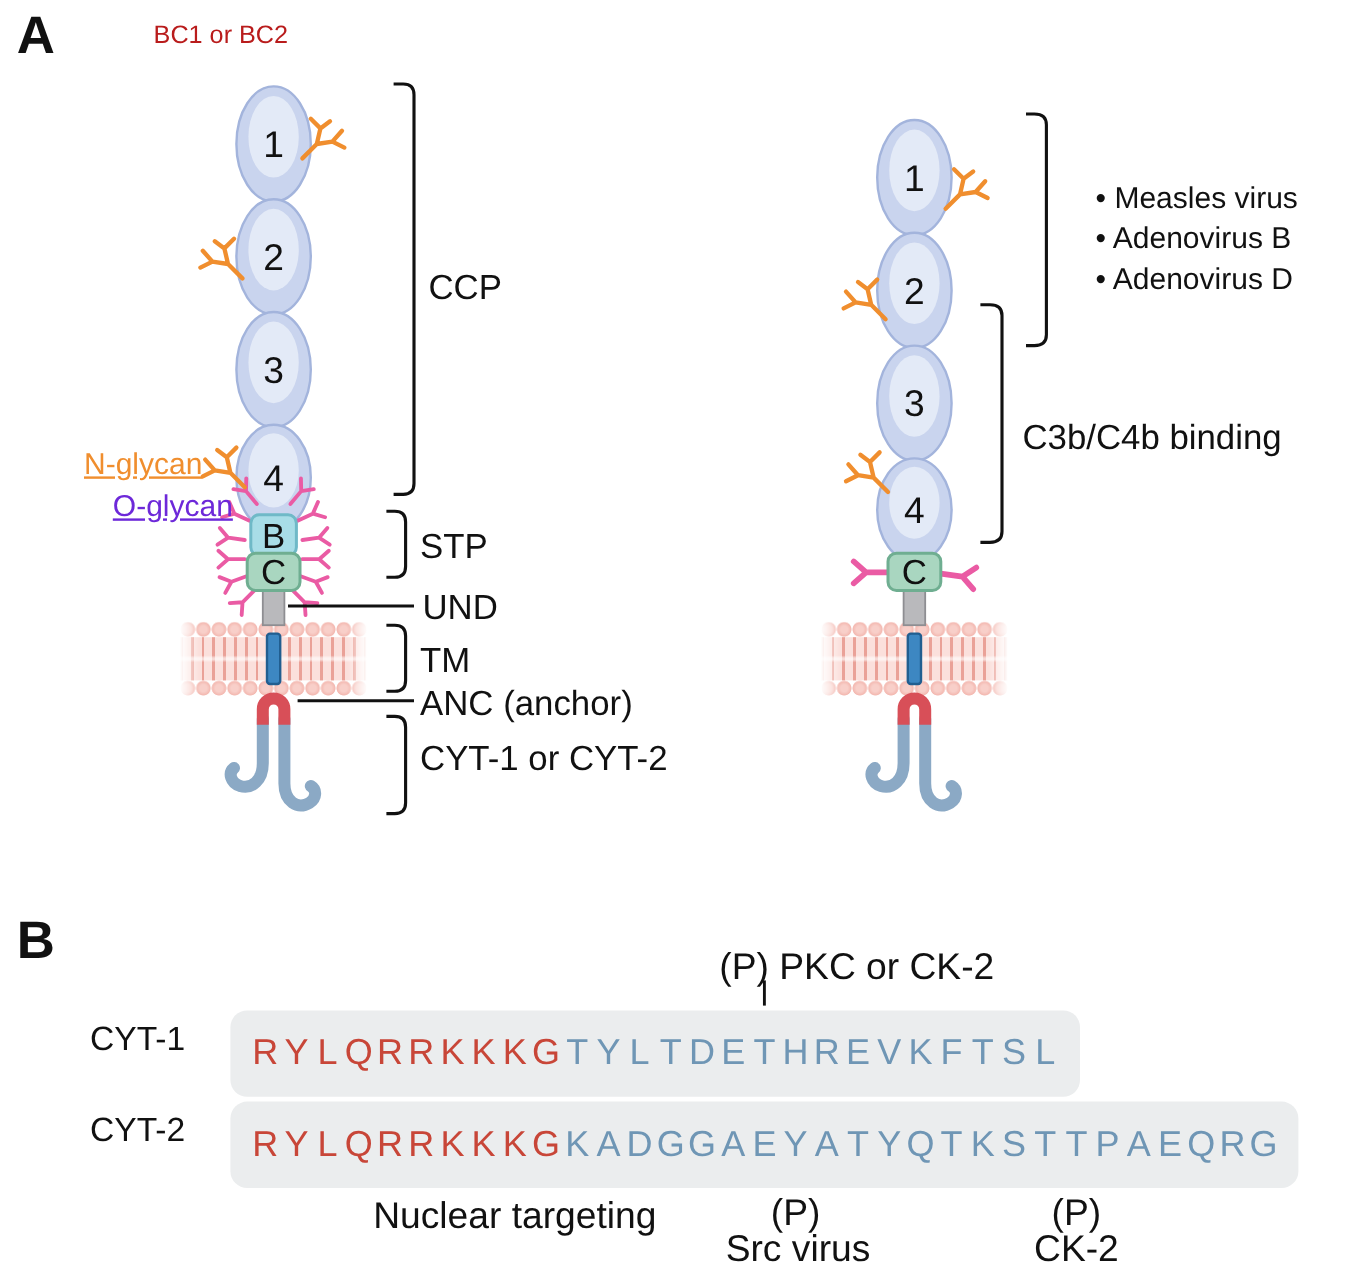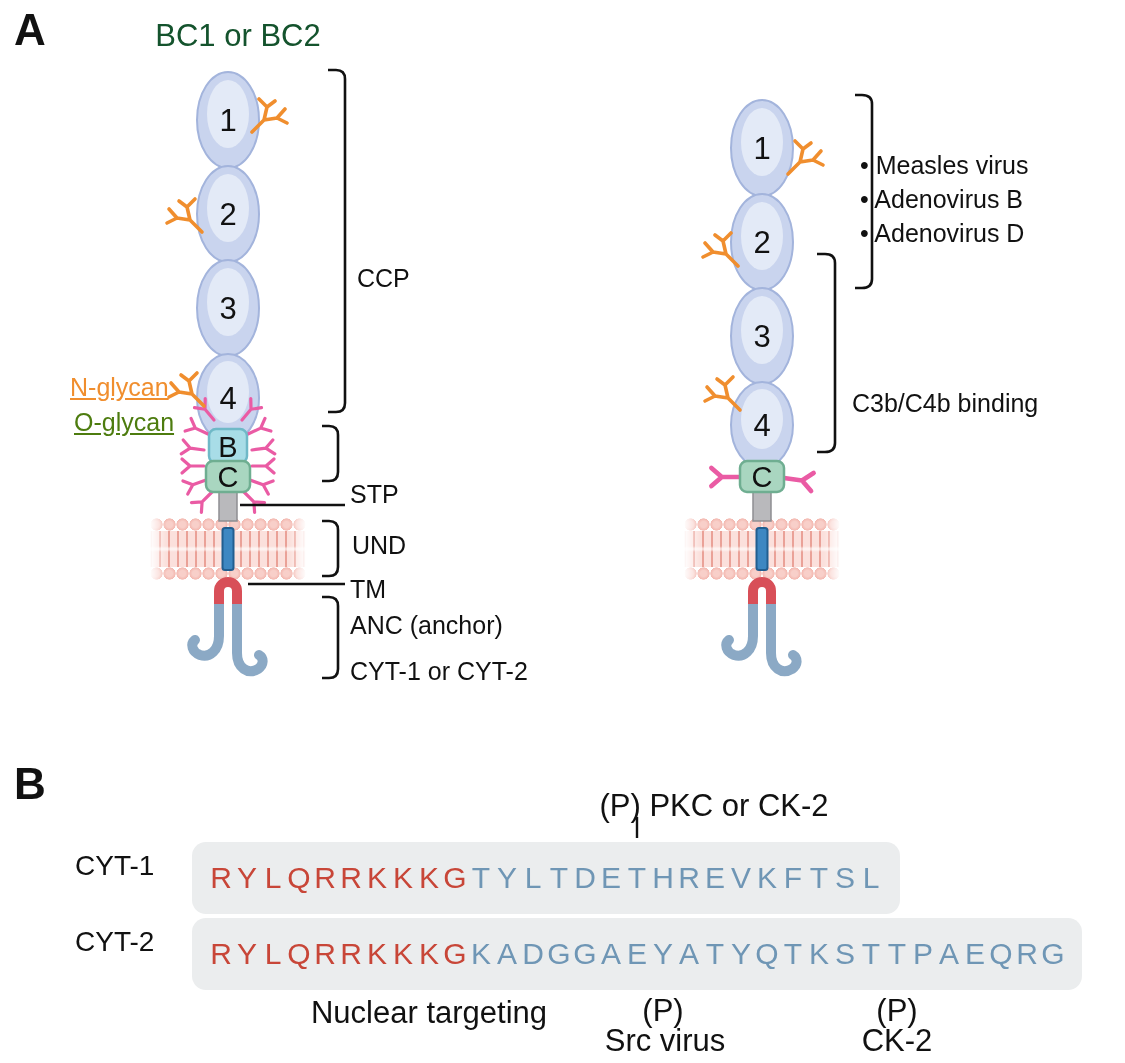--- a/index.html
+++ b/index.html
@@ -1,23 +1,23 @@
 <!DOCTYPE html>
 <html><head>
 <meta charset="utf-8">
 <style>
   html,body{margin:0;padding:0;background:#ffffff;}
   .page{position:relative;width:1125px;height:1063px;background:#ffffff;
         font-family:"Liberation Sans","DejaVu Sans",sans-serif;overflow:hidden;}
   .abs{position:absolute;}
   .panel-label{font-size:44px;font-weight:bold;color:#111;line-height:1;}
-  .struct-title{font-size:31px;color:#14532d;width:220px;text-align:center;}
-  .region-label{font-size:25px;color:#111;white-space:nowrap;margin-top:40px;}
+  .struct-title{font-size:21px;color:#b91c1c;width:220px;text-align:left;}
+  .region-label{font-size:29px;color:#111;white-space:nowrap;}
   .glycan-label{font-size:25px;white-space:nowrap;text-decoration:underline;}
-  .n-col{color:#f08e2e;} .o-col{color:#4d7c0f;}
+  .n-col{color:#f08e2e;} .o-col{color:#6d28d9;margin-left:20px;}
   .virus-list{font-size:25px;color:#111;line-height:34px;}
   .virus-item::before{content:"• ";}
   .seq-row-label{font-size:28px;color:#111;}
   .seq-box{background:#ebedee;border-radius:14px;height:48px;padding:12px 16px;white-space:nowrap;}
   .seq-box span{display:inline-block;width:26px;text-align:center;font-size:30px;line-height:48px;}
   .seq-red{color:#c84638;} .seq-blue{color:#6f96b5;}
   .ann{font-size:31px;color:#111;white-space:nowrap;}
   .center-x{transform:translateX(-50%);}
   
   .membrane{width:156px;height:62px;
@@ -183,21 +183,21 @@
   <div class="abs glycan-label n-col" style="left:70px;top:373px;z-index:3">N-glycan</div>
   <div class="abs glycan-label o-col" style="left:74px;top:408px;z-index:3">O-glycan</div>
 
   <div class="abs region-label" style="left:357px;top:224px;z-index:3">CCP</div>
   <div class="abs region-label" style="left:350px;top:440px;z-index:3">STP</div>
   <div class="abs region-label" style="left:352px;top:491px;z-index:3">UND</div>
   <div class="abs region-label" style="left:350px;top:535px;z-index:3">TM</div>
   <div class="abs region-label" style="left:350px;top:571px;z-index:3">ANC (anchor)</div>
   <div class="abs region-label" style="left:350px;top:617px;z-index:3">CYT-1 or CYT-2</div>
 
-  <div class="abs virus-list" style="left:860px;top:148px;z-index:3">
+  <div class="abs virus-list" style="left:913px;top:148px;z-index:3">
     <div class="virus-item">Measles virus</div>
     <div class="virus-item">Adenovirus B</div>
     <div class="virus-item">Adenovirus D</div>
   </div>
   <div class="abs region-label" style="left:852px;top:349px;z-index:3">C3b/C4b binding</div>
 
   <div class="abs panel-label" style="left:14px;top:762px;z-index:3">B</div>
 
   <div class="abs ann center-x" style="left:714px;top:788px;z-index:3">(P) PKC or CK-2</div>
 

